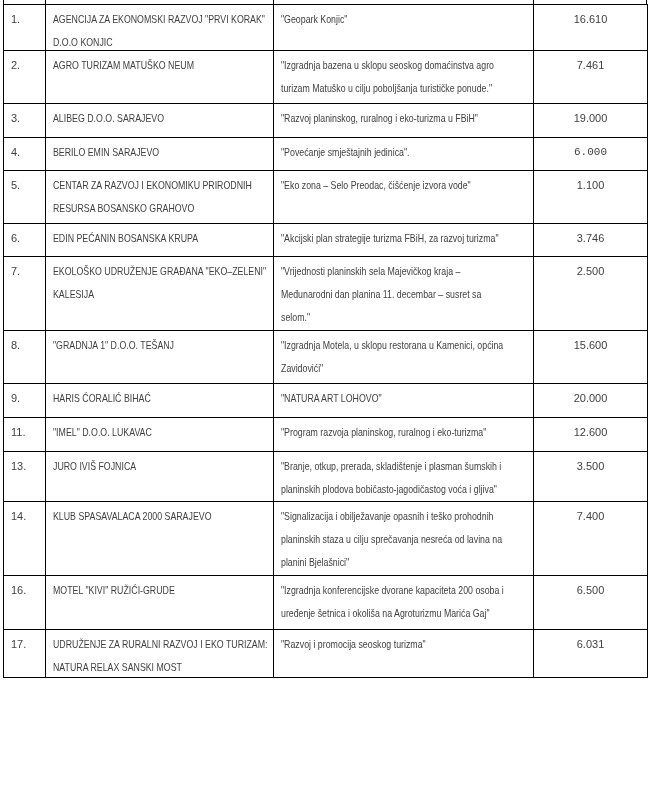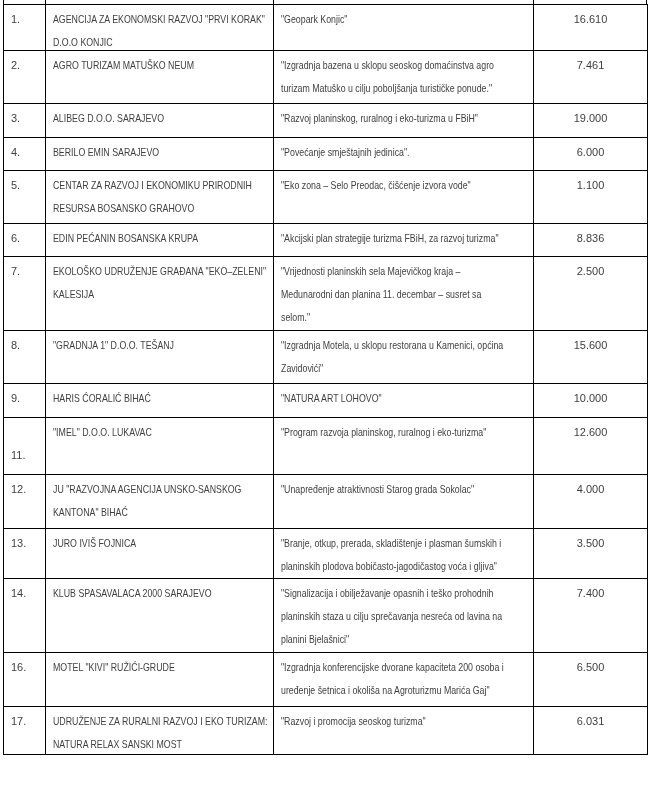--- a/index.html
+++ b/index.html
@@ -116,21 +116,21 @@
     <td class="c-num">
             <div class="cell" style="height: 29px;"><span class="tx">4.</span></div>
           </td>
     <td class="c-org">
             <div class="cell" style="height: 29px;"><span class="tx scale">BERILO EMIN SARAJEVO</span></div>
           </td>
     <td class="c-proj">
             <div class="cell" style="height: 29px;"><span class="tx scale">"Povećanje smještajnih jedinica".</span></div>
           </td>
     <td class="c-amt">
-            <div class="cell" style="height: 29px;"><span class="tx">6.000</span></div>
+            <div class="cell" style="height: 29px; font-family: Liberation Mono, monospace;"><span class="tx">6.000</span></div>
           </td>
   </tr>
         <tr>
     <td class="c-num">
             <div class="cell" style="height: 49px;"><span class="tx">5.</span></div>
           </td>
     <td class="c-org">
             <div class="cell" style="height: 49px;"><span class="tx scale">CENTAR ZA RAZVOJ I EKONOMIKU PRIRODNIH
 RESURSA BOSANSKO GRAHOVO</span></div>
           </td>
@@ -145,21 +145,21 @@
     <td class="c-num">
             <div class="cell" style="height: 29px;"><span class="tx">6.</span></div>
           </td>
     <td class="c-org">
             <div class="cell" style="height: 29px;"><span class="tx scale">EDIN PEĆANIN BOSANSKA KRUPA</span></div>
           </td>
     <td class="c-proj">
             <div class="cell" style="height: 29px;"><span class="tx scale">"Akcijski plan strategije turizma FBiH, za razvoj turizma"</span></div>
           </td>
     <td class="c-amt">
-            <div class="cell" style="height: 29px;"><span class="tx">8.836</span></div>
+            <div class="cell" style="height: 29px;"><span class="tx">3.746</span></div>
           </td>
   </tr>
         <tr>
     <td class="c-num">
             <div class="cell" style="height: 70px;"><span class="tx">7.</span></div>
           </td>
     <td class="c-org">
             <div class="cell" style="height: 70px;"><span class="tx scale">EKOLOŠKO UDRUŽENJE GRAĐANA "EKO–ZELENI"
 KALESIJA</span></div>
           </td>
@@ -191,50 +191,35 @@
     <td class="c-num">
             <div class="cell" style="height: 30px;"><span class="tx">9.</span></div>
           </td>
     <td class="c-org">
             <div class="cell" style="height: 30px; text-decoration: underline;"><span class="tx scale">HARIS ĆORALIĆ BIHAĆ</span></div>
           </td>
     <td class="c-proj">
             <div class="cell" style="height: 30px;"><span class="tx scale">"NATURA ART LOHOVO"</span></div>
           </td>
     <td class="c-amt">
-            <div class="cell" style="height: 30px;"><span class="tx">10.000</span></div>
-          </td>
-  </tr>
-        <tr>
-    <td class="c-num">
-            <div class="cell" style="height: 30px; margin-top: 23px;"><span class="tx">11.</span></div>
+            <div class="cell" style="height: 30px;"><span class="tx">20.000</span></div>
+          </td>
+  </tr>
+        <tr>
+    <td class="c-num">
+            <div class="cell" style="height: 30px;"><span class="tx">11.</span></div>
           </td>
     <td class="c-org">
             <div class="cell" style="height: 30px;"><span class="tx scale">"IMEL" D.O.O. LUKAVAC</span></div>
           </td>
     <td class="c-proj">
             <div class="cell" style="height: 30px;"><span class="tx scale">"Program razvoja planinskog, ruralnog i eko-turizma"</span></div>
           </td>
     <td class="c-amt">
             <div class="cell" style="height: 30px;"><span class="tx">12.600</span></div>
-          </td>
-  </tr>
-        <tr>
-    <td class="c-num">
-            <div class="cell" style="height: 50px;"><span class="tx">12.</span></div>
-          </td>
-    <td class="c-org">
-            <div class="cell" style="height: 50px;"><span class="tx scale">JU "RAZVOJNA AGENCIJA UNSKO-SANSKOG
-KANTONA" BIHAĆ</span></div>
-          </td>
-    <td class="c-proj">
-            <div class="cell" style="height: 50px;"><span class="tx scale">"Unapređenje atraktivnosti Starog grada Sokolac"</span></div>
-          </td>
-    <td class="c-amt">
-            <div class="cell" style="height: 50px;"><span class="tx">4.000</span></div>
           </td>
   </tr>
         <tr>
     <td class="c-num">
             <div class="cell" style="height: 46px;"><span class="tx">13.</span></div>
           </td>
     <td class="c-org">
             <div class="cell" style="height: 46px;"><span class="tx scale">JURO IVIŠ FOJNICA</span></div>
           </td>
     <td class="c-proj">

